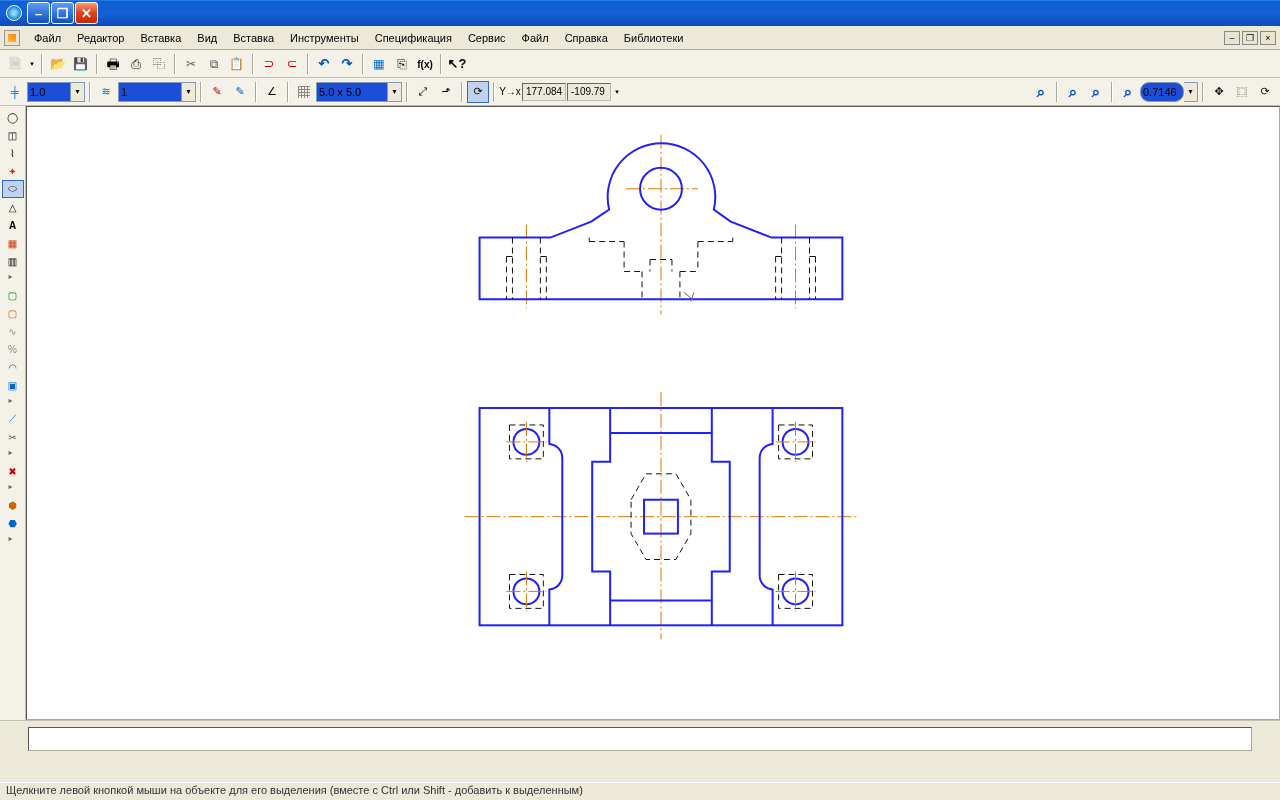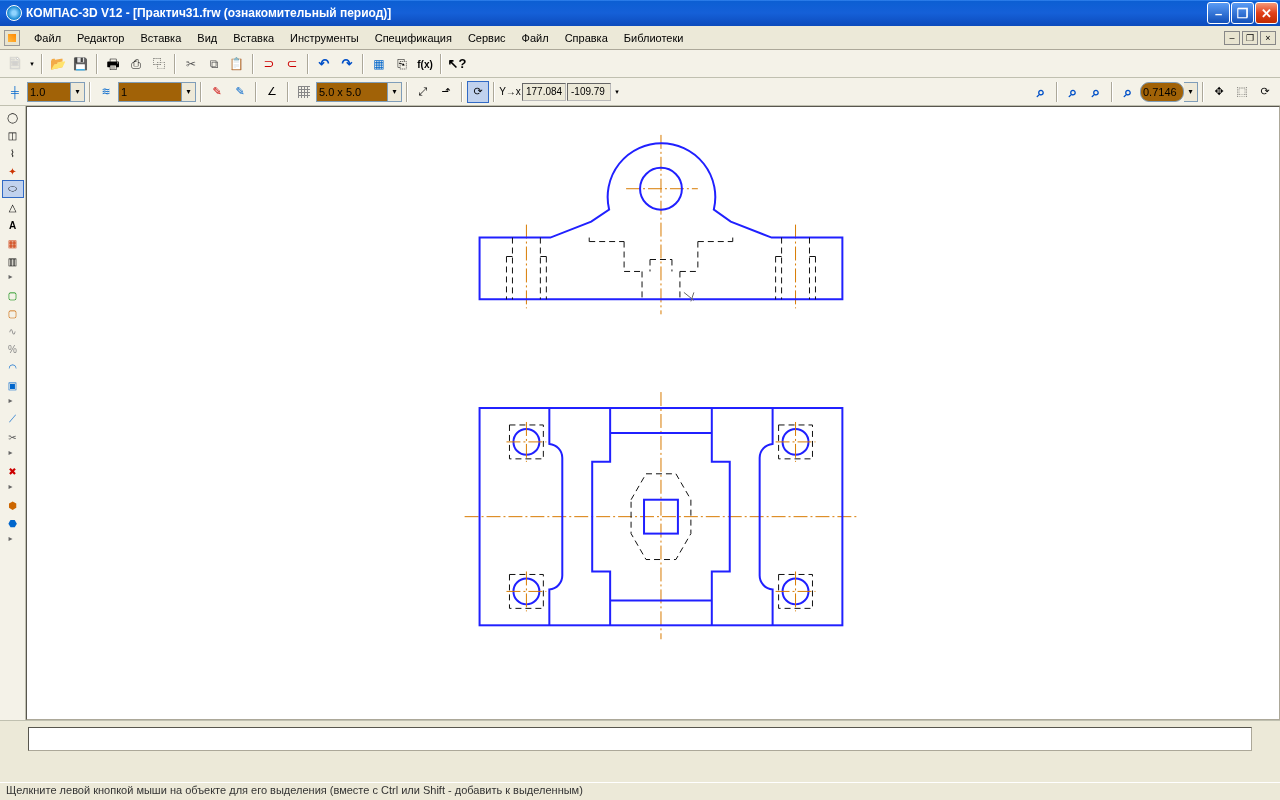--- a/index.html
+++ b/index.html
@@ -22,21 +22,21 @@
 .menubar .mdi-controls { margin-left: auto; display: flex; gap: 2px; }
 .menubar .mdi-btn { width: 16px; height: 14px; border: 1px solid #888; background: #e8e4d0; display:flex; align-items:center; justify-content:center; font-size:9px; }
 
 
 .toolbar-row { height: 28px; background: #f4f2e8; border-bottom: 1px solid #c0c0b0; display: flex; align-items: center; padding: 0 4px; gap: 1px; }
 .toolbar-row.top2 { justify-content: flex-start; }
 .tb-btn { width: 22px; height: 22px; display: flex; align-items: center; justify-content: center; border: 1px solid transparent; cursor: pointer; position: relative; }
 .tb-btn.active { border: 1px solid #316ac5; background: #c1d2ee; }
 .tb-sep { width: 2px; height: 20px; border-left: 1px solid #aca899; border-right: 1px solid #fff; margin: 0 3px; }
 .tb-dd { width: 10px; font-size: 7px; text-align: center; }
-.tb-input { height: 20px; border: 1px solid #7f9db9; background: #a16207; padding: 0 2px; font-size: 11px; }
+.tb-input { height: 20px; border: 1px solid #7f9db9; background: #1d4ed8; padding: 0 2px; font-size: 11px; }
 .tb-combo { display: flex; }
 .tb-combo .dd-btn { width: 14px; height: 20px; background: #eee9d8; border: 1px solid #7f9db9; border-left: none; display: flex; align-items: center; justify-content: center; font-size: 8px; }
 .tb-readonly { border: 1px inset #bbb; background: #ece9d8; height: 18px; padding: 0 3px; display: flex; align-items: center; font-size: 10px; }
 .spacer { flex: 1; }
 
 
 .ico { font-family: Arial; font-size: 12px; line-height: 1; }
 .ico-file::before { content: '🗎'; font-size: 13px; color: #fff; text-shadow: 0 0 1px #333; }
 .ico-open::before { content: '📂'; font-size: 13px; }
 .ico-save::before { content: '💾'; font-size: 12px; }
@@ -68,21 +68,20 @@
 
 .stroke-main { stroke: #2020ff; stroke-width: 2; fill: none; }
 .stroke-dash { stroke: #111; stroke-width: 1; fill: none; stroke-dasharray: 6 4; }
 .stroke-axis { stroke: #d87a00; stroke-width: 1; fill: none; stroke-dasharray: 14 3 2 3; }
 </style>
 </head>
 <body>
 
 <div class="titlebar">
   <div class="app-icon"></div>
-  <div class="title">КОМПАС-3D V12 - [Практич31.frw (ознакомительный период)]</div>
   <div class="win-btn min-btn">–</div>
   <div class="win-btn max-btn">❐</div>
   <div class="win-btn close-btn">✕</div>
 </div>
 
 <div class="menubar">
   <span class="menu-icon"></span>
   <span class="menu-item">Файл</span>
   <span class="menu-item">Редактор</span>
   <span class="menu-item">Вставка</span>

